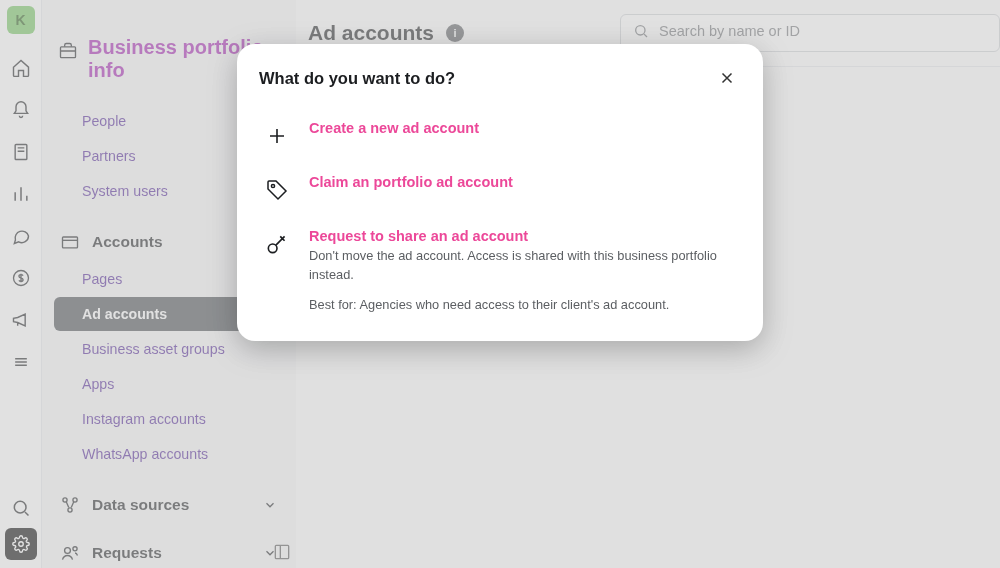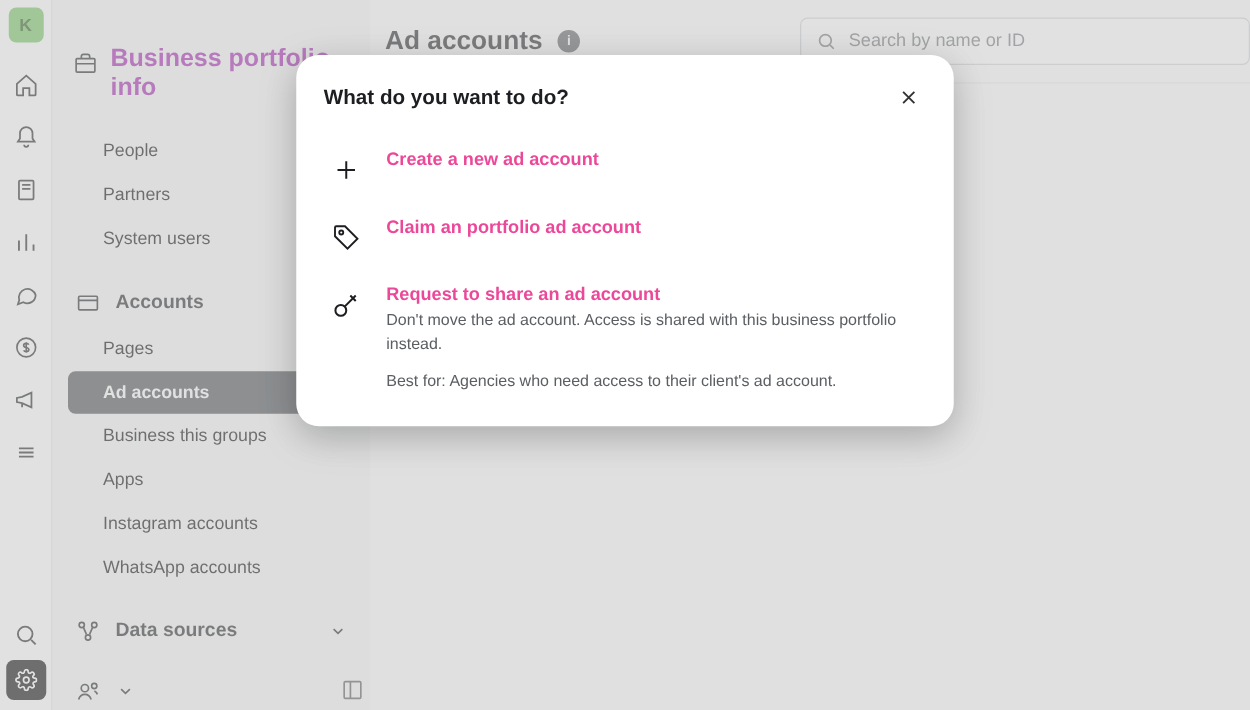--- a/index.html
+++ b/index.html
@@ -16,31 +16,31 @@
   .rail-search { width: 24px; height: 24px; display:flex; align-items:center; justify-content:center; color:#1c1e21; }
   
   
   .sidebar { width: 254px; background: #f5f6f7; padding: 14px 12px 0 12px; overflow-y: auto; }
   .sb-title-row { display:flex; align-items:center; gap:10px; padding: 6px 4px 22px 4px; }
   .sb-title { font-size: 20px; font-weight: 700; color:#a21caf;margin-top:16px; }
   .sb-section { margin-bottom: 6px; }
   .sb-section-header { display:flex; align-items:center; gap:12px; padding: 10px 6px; cursor:pointer; }
   .sb-section-header .label { flex:1; font-size: 15.5px; font-weight: 700; color:#1c1e21; }
   .chevron { width:16px; height:16px; display:flex; align-items:center; justify-content:center; color:#1c1e21;}
-  .sb-item { display:block; padding: 9px 10px 9px 28px; font-size: 14.2px; color:#000000; border-radius:6px; margin-bottom:1px; cursor:pointer;}
+  .sb-item { display:block; padding: 9px 10px 9px 28px; font-size: 14.2px; color:#4c1d95; border-radius:6px; margin-bottom:1px; cursor:pointer;}
   .sb-item.active { background:#454a4f; color:#fff; font-weight:600;}
   .sb-float-icon { position:absolute; left: 270px; bottom: 4px; width:24px; height:24px; display:flex; align-items:center; justify-content:center; color:#555;}
   
   
   .main { flex:1; display:flex; flex-direction:column; background:#fdfdfd; }
   .main-header { display:flex; align-items:center; padding: 14px 0 14px 12px; border-bottom:1px solid #e4e6eb; gap:10px;}
   .main-title { font-size: 21px; font-weight: 800; color:#1c1e21; }
   .info-circle { width:18px; height:18px; border-radius:50%; background:#5a5d61; color:#fff; font-size:11px; font-weight:700; display:flex; align-items:center; justify-content:center; margin-left:2px;}
   .search-wrap { margin-left:auto; flex:1; max-width: 380px; padding-right:0;}
-  .search-box { display:flex; align-items:center; gap:10px; height:38px; border:1px solid #cfd2d6; border-radius:6px; padding: 0 12px; background:#fff;margin-left:20px; }
+  .search-box { display:flex; align-items:flex-end; gap:10px; height:38px; border:1px solid #cfd2d6; border-radius:6px; padding: 12px 12px; background:#fff; }
   .search-box input { border:none; outline:none; flex:1; font-size:14.5px; color:#333; background:transparent;}
   .search-box input::placeholder { color:#74777b; }
   .main-body { flex:1; background:#fdfdfd; }
 
   
   .overlay { position:absolute; inset:0; background: rgba(200,200,200,0.55); display:flex; align-items:flex-start; justify-content:center; }
   .modal { width: 526px; background:#fff; border-radius:18px; margin-top:44px; box-shadow: 0 8px 30px rgba(0,0,0,0.25); padding: 20px 0 22px 0;}
   .modal-header { display:flex; align-items:center; padding: 0 22px 8px 22px;}
   .modal-title { font-size: 16.5px; font-weight: 800; color:#1c1e21; flex:1;}
   .close-btn { width:28px; height:28px; display:flex; align-items:center; justify-content:center; cursor:pointer; color:#333; border-radius:50%;}
@@ -148,21 +148,21 @@
         </span>
         <span class="label">Accounts</span>
         <span class="chevron">
           <svg width="14" height="14" viewBox="0 0 24 24" fill="none" stroke="currentColor" stroke-width="2.2">
               <path d="M6 15l6-6 6 6"></path>
             </svg>
         </span>
       </div>
       <div class="sb-item">Pages</div>
       <div class="sb-item active">Ad accounts</div>
-      <div class="sb-item">Business this groups</div>
+      <div class="sb-item">Business asset groups</div>
       <div class="sb-item">Apps</div>
       <div class="sb-item">Instagram accounts</div>
       <div class="sb-item">WhatsApp accounts</div>
     </div>
 
     <div class="sb-section" style="margin-top:14px;">
       <div class="sb-section-header">
         <span>
           <svg width="20" height="20" viewBox="0 0 24 24" fill="none" stroke="#1c1e21" stroke-width="1.6">
               <circle cx="6" cy="6" r="2.5"></circle>
@@ -183,20 +183,21 @@
     <div class="sb-section" style="margin-top:8px;">
       <div class="sb-section-header">
         <span>
           <svg width="20" height="20" viewBox="0 0 24 24" fill="none" stroke="#1c1e21" stroke-width="1.6">
               <circle cx="9" cy="9" r="3.5"></circle>
               <path d="M3 20c1-3.5 3.5-5 6-5s5 1.5 6 5"></path>
               <circle cx="18" cy="7" r="2.5"></circle>
               <path d="M21 15c-.7-2-2-3-3-3"></path>
             </svg>
         </span>
+        <span class="label">Requests</span>
         <span class="chevron">
           <svg width="14" height="14" viewBox="0 0 24 24" fill="none" stroke="currentColor" stroke-width="2.2">
               <path d="M6 9l6 6 6-6"></path>
             </svg>
         </span>
       </div>
     </div>
   </div>
 
   <div class="sb-float-icon">

